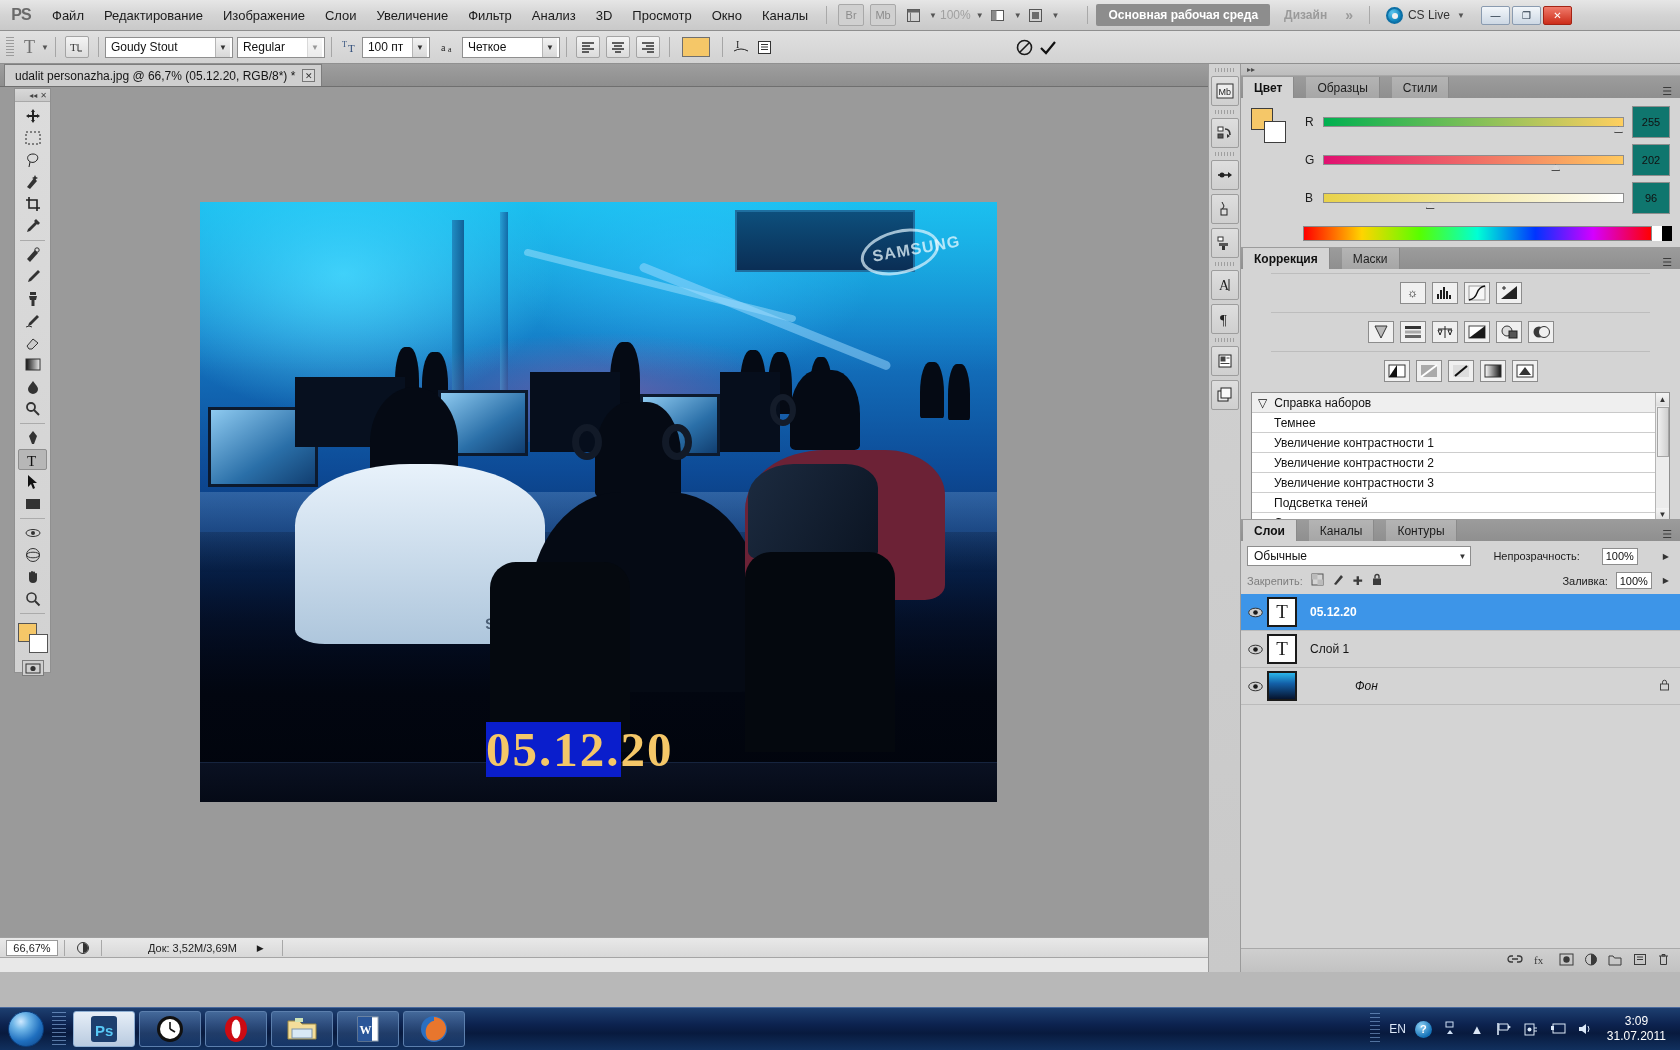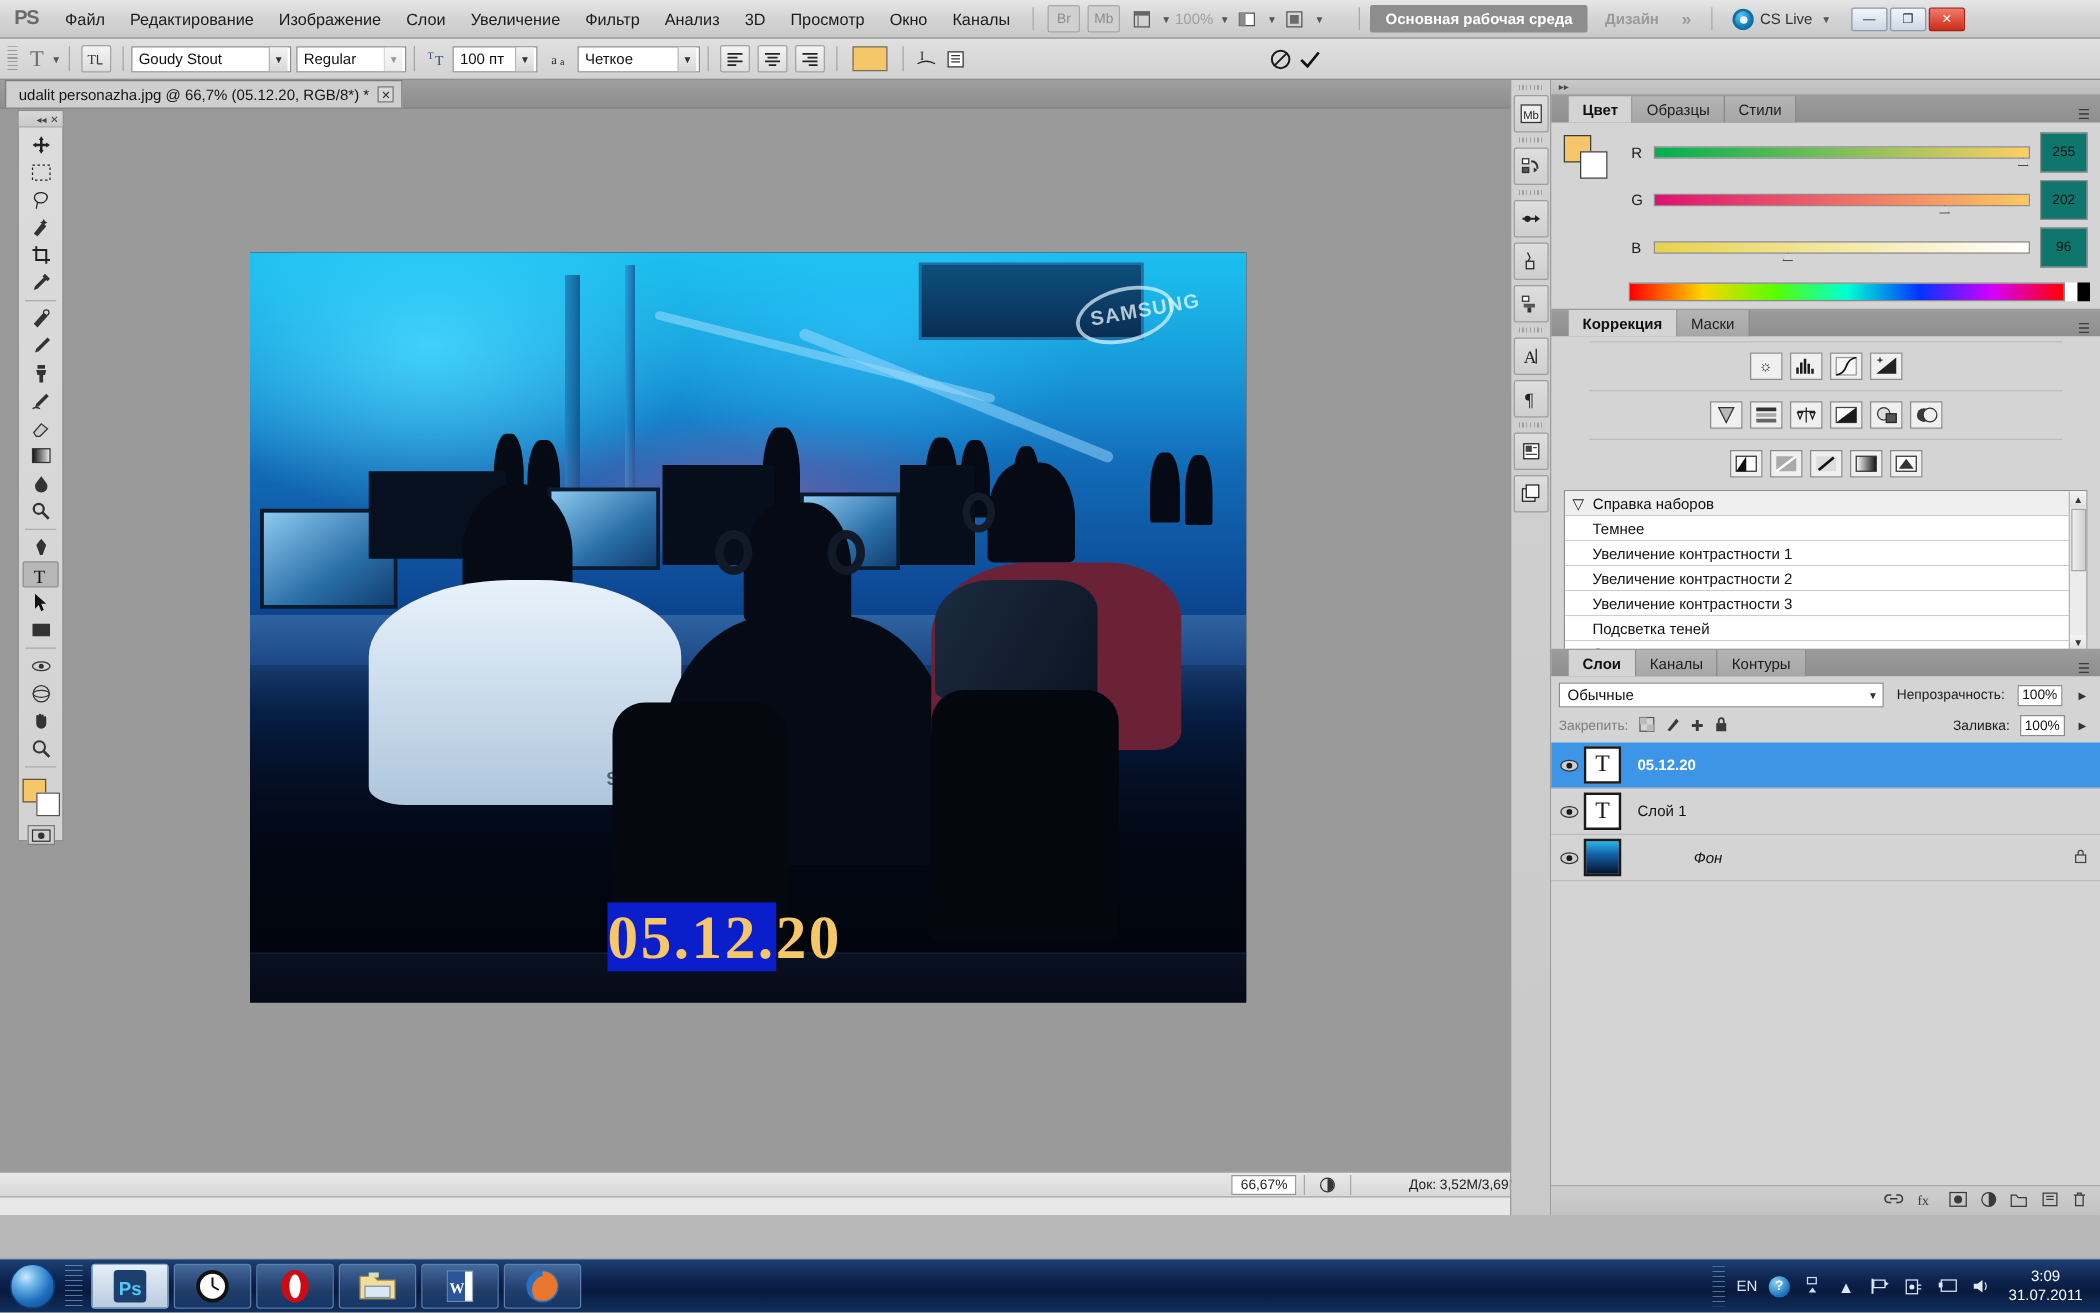--- a/index.html
+++ b/index.html
@@ -218,21 +218,21 @@
     display: flex; align-items: center; justify-content: center; font-size: 8px; color: #333;
   }
   .vscroll .arrow-up { top: 0; } .vscroll .arrow-dn { bottom: 0; }
   .hscroll {
     position: absolute; left: 0; bottom: 0; width: 1208px; height: 15px;
     background: #e8e8e8; border-top: 1px solid #a5a5a5;
   }
   .statusbar {
     position: absolute; left: 0; bottom: 15px; width: 1268px; height: 20px;
     background: linear-gradient(to bottom,#e9e9e9,#d8d8d8); border-top: 1px solid #a0a0a0;
-    display: flex; align-items: center; font-size: 11px; color: #1c1c1c; justify-content: flex-end;
+    display: flex; align-items: center; font-size: 11px; color: #1c1c1c;
   }
   .sb-zoom { width: 52px; text-align: center; background: #fff; border: 1px solid #9a9a9a; height: 16px;
     display:flex; align-items:center; justify-content:center; margin-left: 6px; }
   .sb-sep { width: 1px; height: 16px; background: #a8a8a8; margin: 0 6px; }
   .sb-doc { padding-left: 40px; }
   .sb-tri { margin-left: 20px; font-size: 9px; }
 
   
   .dockstrip {
     position: absolute; left: 1208px; top: 64px; width: 32px; height: 908px;
@@ -250,21 +250,21 @@
     position: absolute; left: 1240px; top: 64px; width: 440px; height: 908px;
     background: #d4d4d4; border-left: 1px solid #9b9b9b;
   }
   .panel-collapse {
     height: 12px; background: linear-gradient(to bottom,#c8c8c8,#bdbdbd);
     display: flex; align-items: center; justify-content: flex-start; padding-left: 6px;
     font-size: 8px; color: #4a4a4a; border-bottom: 1px solid #a8a8a8;
   }
   .ptabs {
     display: flex; align-items: flex-end; height: 22px;
-    background: linear-gradient(to bottom,#9c9c9c,#8f8f8f); padding-left: 14px;
+    background: linear-gradient(to bottom,#9c9c9c,#8f8f8f); padding-left: 2px; gap: 12px;
   }
   .ptab {
     height: 21px; padding: 0 11px; display: flex; align-items: center;
     font-size: 12px; color: #1d1d1d; background: linear-gradient(to bottom,#b4b4b4,#a6a6a6);
     border-right: 1px solid #8a8a8a;
   }
   .ptab.active { background: #d4d4d4; color: #101010; font-weight: bold; }
   .ptabs .filler { flex: 1; }
   .ptabs .pmenu { padding: 0 8px; font-size: 11px; color: #3a3a3a; }
 
@@ -322,21 +322,21 @@
       background: linear-gradient(to right,#f0f0f0,#cfcfcf); border: 1px solid #a5a5a5; }
   .panel-footer {
     height: 22px; background: linear-gradient(to bottom,#d0d0d0,#c4c4c4);
     border-top: 1px solid #a9a9a9; display: flex; align-items: center; padding: 0 8px;
   }
   .pf-icon { width: 22px; height: 18px; display: flex; align-items: center; justify-content: center;
     font-size: 12px; color: #2c2c2c; }
 
   
   .layers-head {
-    display: flex; align-items: center; gap: 10px; padding: 5px 8px 4px 6px;
+    display: flex; align-items: center; gap: 22px; padding: 5px 8px 4px 6px;
   }
   .blendsel {
     flex: 1; height: 20px; border: 1px solid #8d8d8d; background: #fff;
     display: flex; align-items: center; padding-left: 6px; font-size: 12px; color: #111;
   }
   .blendsel .arrow { margin-left: auto; width: 16px; text-align: center; font-size: 8px; color: #333; }
   .opacity-lbl { font-size: 11px; color: #1c1c1c; white-space: nowrap; }
   .opacity-box {
     width: 36px; height: 17px; border: 1px solid #8d8d8d; background: #fff;
     font-size: 11px; color: #111; display: flex; align-items: center; justify-content: flex-end; padding-right: 3px;

